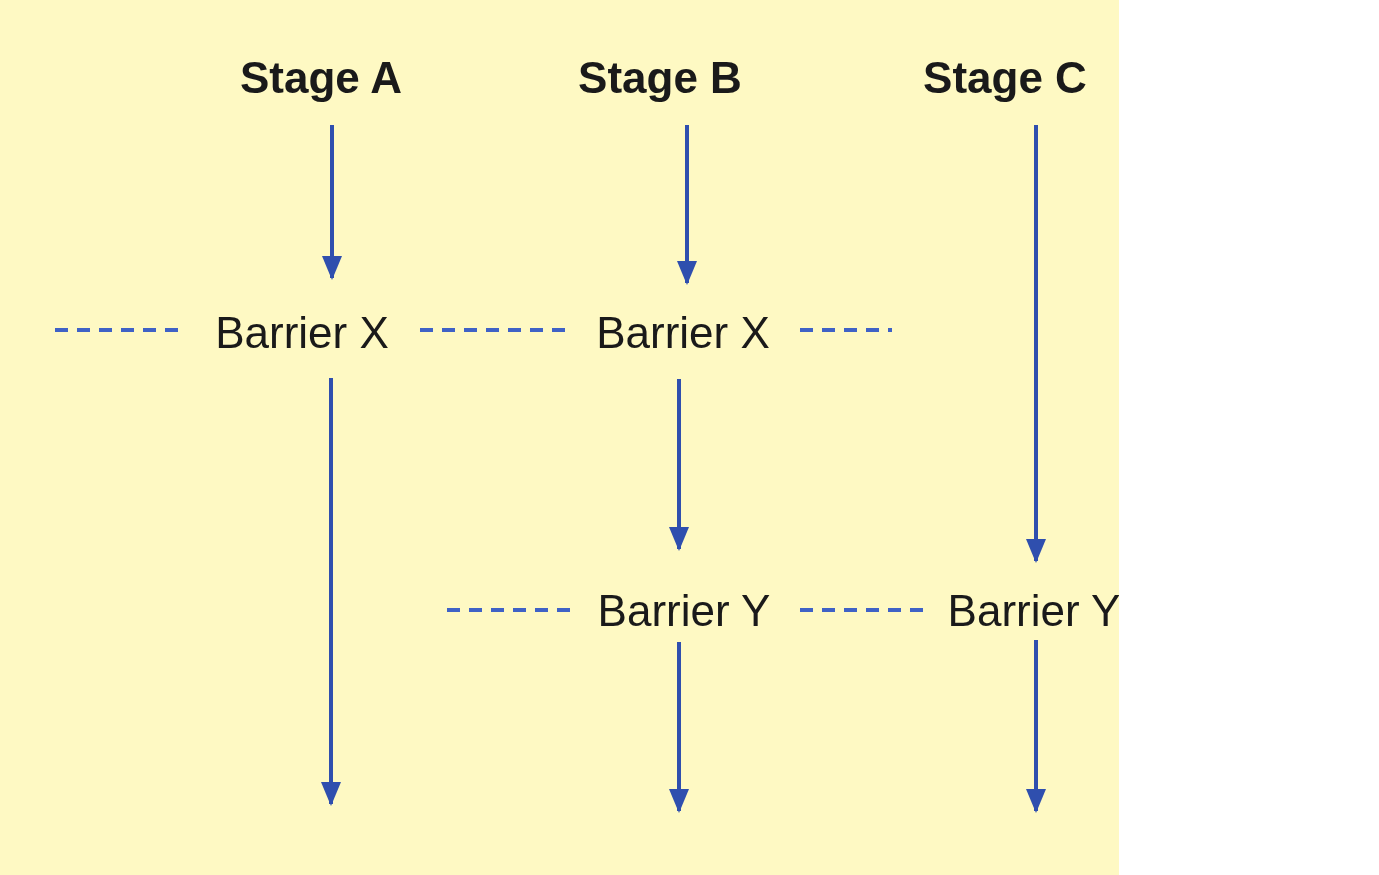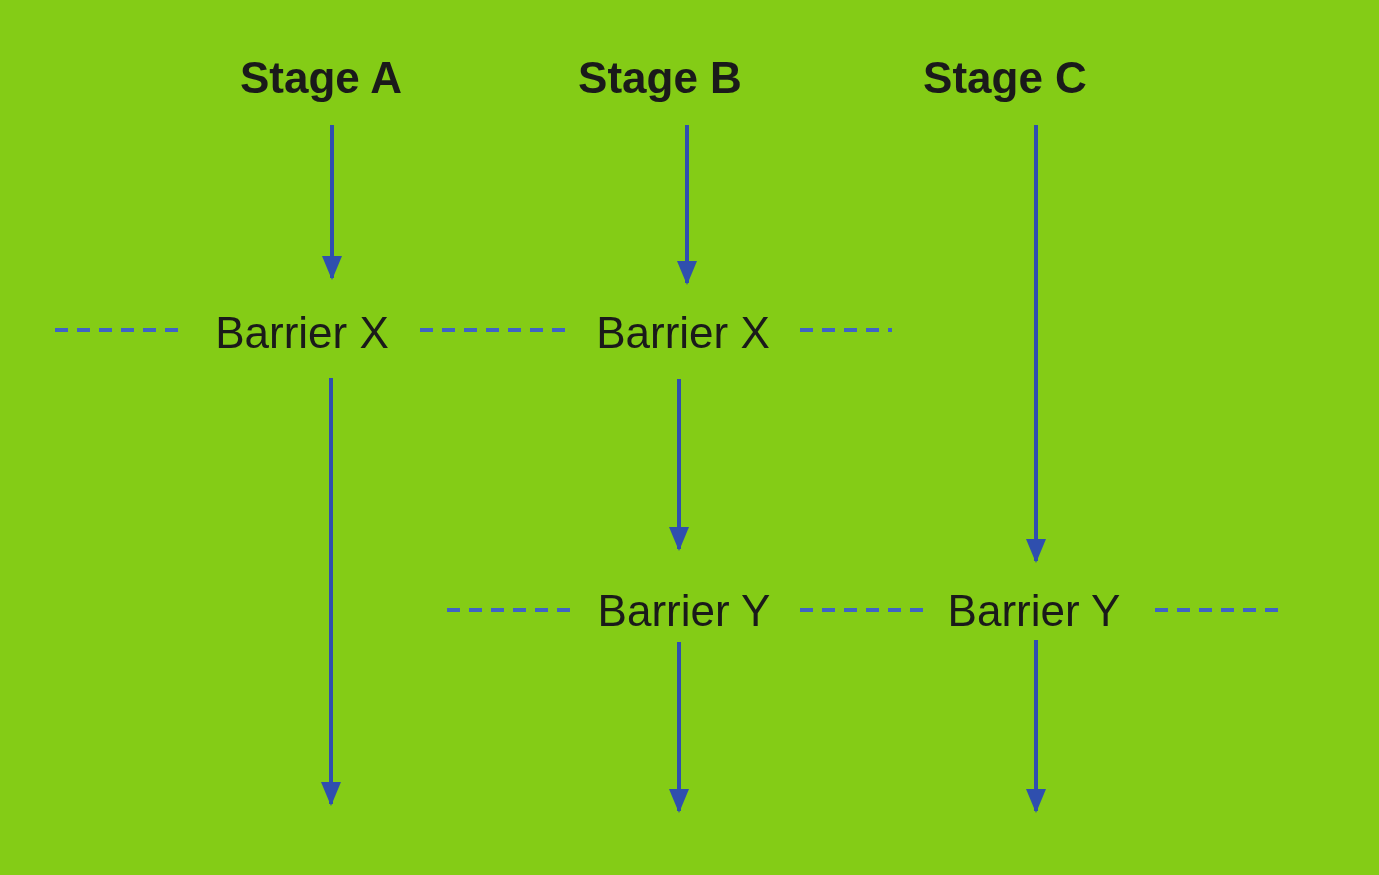--- a/index.html
+++ b/index.html
@@ -3,23 +3,23 @@
 <meta charset="utf-8">
 <style>
   html, body {
     margin: 0;
     padding: 0;
     background: #ffffff;
     font-family: "Liberation Sans", sans-serif;
   }
   .canvas {
     position: relative;
-    width: 1379px;
+    width: 1119px;
     height: 875px;
-    background: #84cc16;
+    background: #fef9c3;
     overflow: hidden;
   }
   svg { display: block; }
   .stage-label {
     font-family: "Liberation Sans", sans-serif;
     font-size: 44px;
     font-weight: bold;
   }
   .barrier-label {
     font-family: "Liberation Sans", sans-serif;

